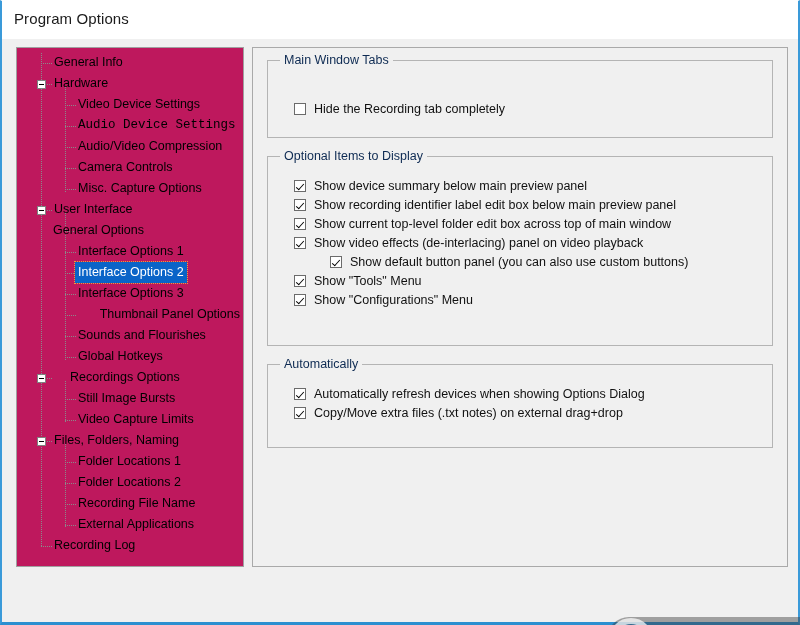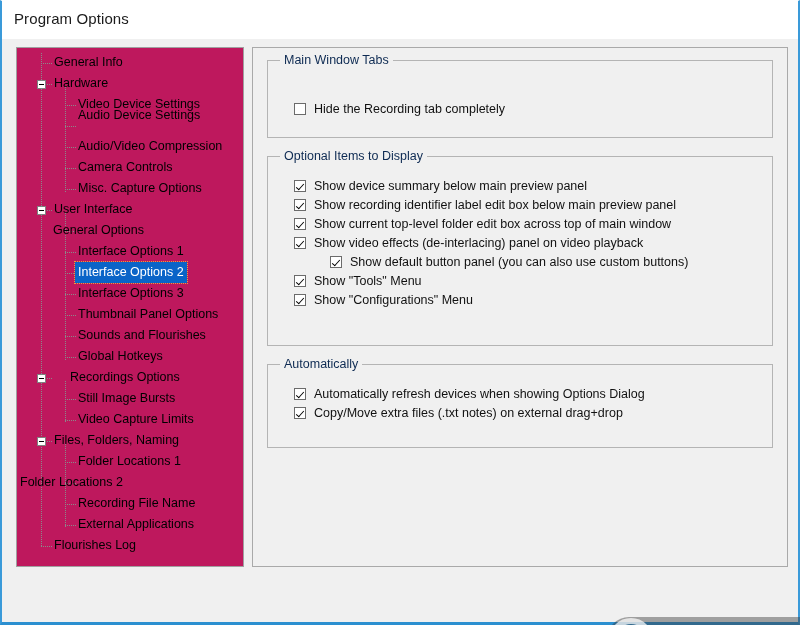--- a/index.html
+++ b/index.html
@@ -187,64 +187,64 @@
         <div class="guide-v" style="left: 48px; top: 333px; height: 42px;"></div>
         <div class="guide-v" style="left: 48px; top: 396px; height: 84px;"></div>
         <div class="guide-h" style="left: 24px; top: 15px; width: 11px;"></div>
         <div class="tnode" style="position: absolute; left: 0px; top: 5px; right: 0px;"><span class="lbl" style="margin-left: 34px;">General Info</span></div>
         <div class="guide-h" style="left: 24px; top: 36px; width: 11px;"></div>
         <div class="expander" style="left: 20px; top: 32px;"></div>
         <div class="tnode" style="position: absolute; left: 0px; top: 26px; right: 0px;"><span class="lbl" style="margin-left: 34px;">Hardware</span></div>
         <div class="guide-h" style="left: 48px; top: 57px; width: 11px;"></div>
         <div class="tnode" style="position: absolute; left: 0px; top: 47px; right: 0px;"><span class="lbl" style="margin-left: 58px;">Video Device Settings</span></div>
         <div class="guide-h" style="left: 48px; top: 78px; width: 11px;"></div>
-        <div class="tnode" style="position: absolute; left: 0px; top: 58px; right: 0px;"><span class="lbl" style="margin-left: 58px;">Audio Device Settings</span></div>
+        <div class="tnode" style="position: absolute; left: 0px; top: 68px; right: 0px; font-family: Liberation Mono, monospace;"><span class="lbl" style="margin-left: 58px;">Audio Device Settings</span></div>
         <div class="guide-h" style="left: 48px; top: 99px; width: 11px;"></div>
         <div class="tnode" style="position: absolute; left: 0px; top: 89px; right: 0px;"><span class="lbl" style="margin-left: 58px;">Audio/Video Compression</span></div>
         <div class="guide-h" style="left: 48px; top: 120px; width: 11px;"></div>
         <div class="tnode" style="position: absolute; left: 0px; top: 110px; right: 0px;"><span class="lbl" style="margin-left: 58px;">Camera Controls</span></div>
         <div class="guide-h" style="left: 48px; top: 141px; width: 11px;"></div>
         <div class="tnode" style="position: absolute; left: 0px; top: 131px; right: 0px;"><span class="lbl" style="margin-left: 58px;">Misc. Capture Options</span></div>
         <div class="guide-h" style="left: 24px; top: 162px; width: 11px;"></div>
         <div class="expander" style="left: 20px; top: 158px;"></div>
         <div class="tnode" style="position: absolute; left: 0px; top: 152px; right: 0px;"><span class="lbl" style="margin-left: 34px;">User Interface</span></div>
         <div class="guide-h" style="left: 48px; top: 183px; width: 11px;"></div>
         <div class="tnode" style="position: absolute; left: 0px; top: 173px; right: 0px;"><span class="lbl" style="margin-left: 33px;">General Options</span></div>
         <div class="guide-h" style="left: 48px; top: 204px; width: 11px;"></div>
         <div class="tnode" style="position: absolute; left: 0px; top: 194px; right: 0px;"><span class="lbl" style="margin-left: 58px;">Interface Options 1</span></div>
         <div class="guide-h" style="left: 48px; top: 225px; width: 11px;"></div>
         <div class="tnode sel" style="position: absolute; left: 0px; top: 215px; right: 0px;"><span class="lbl" style="margin-left: 58px;">Interface Options 2</span></div>
         <div class="guide-h" style="left: 48px; top: 246px; width: 11px;"></div>
         <div class="tnode" style="position: absolute; left: 0px; top: 236px; right: 0px;"><span class="lbl" style="margin-left: 58px;">Interface Options 3</span></div>
         <div class="guide-h" style="left: 48px; top: 267px; width: 11px;"></div>
-        <div class="tnode" style="position: absolute; left: 0px; top: 257px; right: 0px;"><span class="lbl" style="margin-left: 58px;">Thumbnail Panel Options</span></div>
+        <div class="tnode" style="position: absolute; left: 0px; top: 257px; right: 0px; text-align: right;"><span class="lbl" style="margin-left: 58px;">Thumbnail Panel Options</span></div>
         <div class="guide-h" style="left: 48px; top: 288px; width: 11px;"></div>
         <div class="tnode" style="position: absolute; left: 0px; top: 278px; right: 0px;"><span class="lbl" style="margin-left: 58px;">Sounds and Flourishes</span></div>
         <div class="guide-h" style="left: 48px; top: 309px; width: 11px;"></div>
         <div class="tnode" style="position: absolute; left: 0px; top: 299px; right: 0px;"><span class="lbl" style="margin-left: 58px;">Global Hotkeys</span></div>
         <div class="guide-h" style="left: 24px; top: 330px; width: 11px;"></div>
         <div class="expander" style="left: 20px; top: 326px;"></div>
         <div class="tnode" style="position: absolute; left: 0px; top: 320px; right: 0px;"><span class="lbl" style="margin-left: 50px;">Recordings Options</span></div>
         <div class="guide-h" style="left: 48px; top: 351px; width: 11px;"></div>
         <div class="tnode" style="position: absolute; left: 0px; top: 341px; right: 0px;"><span class="lbl" style="margin-left: 58px;">Still Image Bursts</span></div>
         <div class="guide-h" style="left: 48px; top: 372px; width: 11px;"></div>
         <div class="tnode" style="position: absolute; left: 0px; top: 362px; right: 0px;"><span class="lbl" style="margin-left: 58px;">Video Capture Limits</span></div>
         <div class="guide-h" style="left: 24px; top: 393px; width: 11px;"></div>
         <div class="expander" style="left: 20px; top: 389px;"></div>
         <div class="tnode" style="position: absolute; left: 0px; top: 383px; right: 0px;"><span class="lbl" style="margin-left: 34px;">Files, Folders, Naming</span></div>
         <div class="guide-h" style="left: 48px; top: 414px; width: 11px;"></div>
         <div class="tnode" style="position: absolute; left: 0px; top: 404px; right: 0px;"><span class="lbl" style="margin-left: 58px;">Folder Locations 1</span></div>
         <div class="guide-h" style="left: 48px; top: 435px; width: 11px;"></div>
-        <div class="tnode" style="position: absolute; left: 0px; top: 425px; right: 0px;"><span class="lbl" style="">Folder Locations 2</span></div>
+        <div class="tnode" style="position: absolute; left: 0px; top: 425px; right: 0px;"><span class="lbl" style="margin-left: 58px;">Folder Locations 2</span></div>
         <div class="guide-h" style="left: 48px; top: 456px; width: 11px;"></div>
         <div class="tnode" style="position: absolute; left: 0px; top: 446px; right: 0px;"><span class="lbl" style="margin-left: 58px;">Recording File Name</span></div>
         <div class="guide-h" style="left: 48px; top: 477px; width: 11px;"></div>
         <div class="tnode" style="position: absolute; left: 0px; top: 467px; right: 0px;"><span class="lbl" style="margin-left: 58px;">External Applications</span></div>
         <div class="guide-h" style="left: 24px; top: 498px; width: 11px;"></div>
-        <div class="tnode" style="position: absolute; left: 0px; top: 488px; right: 0px;"><span class="lbl" style="margin-left: 34px;">Flourishes Log</span></div>
+        <div class="tnode" style="position: absolute; left: 0px; top: 488px; right: 0px;"><span class="lbl" style="margin-left: 34px;">Recording Log</span></div>
       </div>
 
     <div id="rightpane">
         <div class="group" style="left: 14px; top: 12px; width: 506px; height: 78px;">
           <div class="legend">Main Window Tabs</div>
           <div class="cbrow" style="top: 39px;"><span class="cbox"></span><span>Hide the Recording tab completely</span></div>
         </div>
         <div class="group" style="left: 14px; top: 108px; width: 506px; height: 190px;">
           <div class="legend">Optional Items to Display</div>
           <div class="cbrow" style="top: 20px;"><span class="cbox checked"></span><span>Show device summary below main preview panel</span></div>

